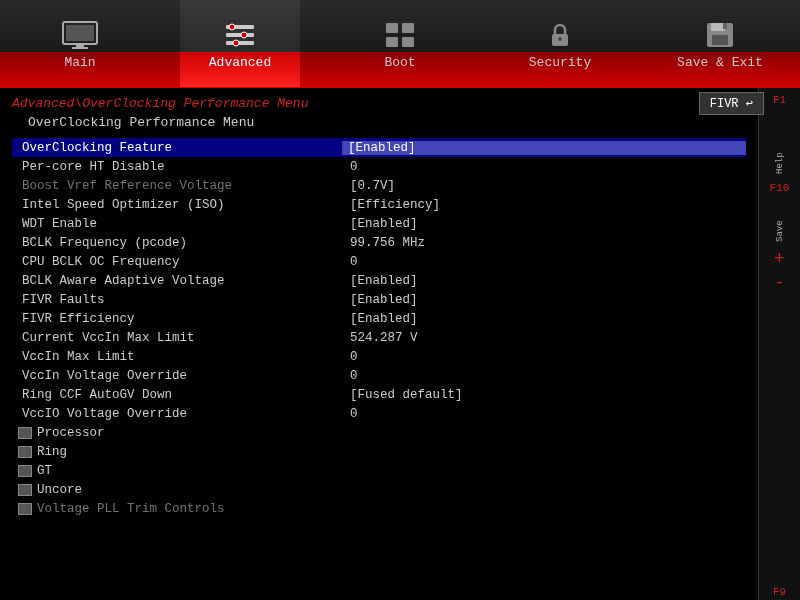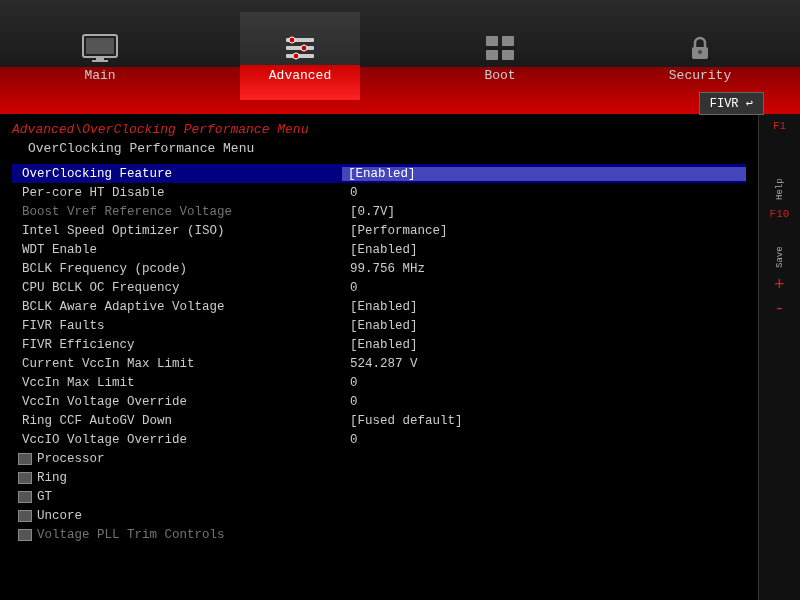--- a/index.html
+++ b/index.html
@@ -8,21 +8,21 @@
       height: 600px;
       background: #000;
       font-family: 'Courier New', Courier, monospace;
       overflow: hidden;
       position: relative;
     }
 
     
     #top-nav {
       width: 100%;
-      height: 114px;
+      height: 88px;
       background: linear-gradient(180deg, #2a2a2a 0%, #1a1a1a 60%, #8b0000 60%, #cc0000 100%);
       display: flex;
       align-items: center;
       justify-content: space-around;
       border-bottom: 2px solid #cc0000;
       position: relative;
     }
 
     .nav-item {
       display: flex;
@@ -165,20 +165,31 @@
     <div class="nav-icon">
       <svg width="28" height="28" viewBox="0 0 28 28">
         <rect x="6" y="13" width="16" height="12" rx="2" fill="#888"></rect>
         <path d="M9 13 V9 A5 5 0 0 1 19 9 V13" fill="none" stroke="#888" stroke-width="2.5"></path>
         <circle cx="14" cy="18" r="2" fill="#444"></circle>
       </svg>
     </div>
     <div class="nav-label">Security</div>
   </div>
 
+  <div class="nav-item">
+    <div class="nav-icon">
+      <svg width="30" height="28" viewBox="0 0 30 28">
+        <rect x="2" y="2" width="26" height="24" rx="2" fill="#888"></rect>
+        <rect x="6" y="2" width="14" height="8" fill="#bbb"></rect>
+        <rect x="7" y="14" width="16" height="10" rx="1" fill="#555"></rect>
+        <rect x="18" y="2" width="4" height="6" fill="#666"></rect>
+      </svg>
+    </div>
+    <div class="nav-label">Save &amp; Exit</div>
+  </div>
 </div>
 
 <div id="back-btn">FIVR ↩</div>
 
 <div id="content">
   <div id="main-content">
 
     <div id="breadcrumb">Advanced\OverClocking Performance Menu</div>
 
     <div id="page-title">OverClocking Performance Menu</div>
@@ -191,21 +202,21 @@
         <div class="menu-row" style="display: flex; width: 100%; height: 19px; align-items: center; font-family: &quot;Courier New&quot;, monospace; font-size: 12.5px;">
           <div style="width: 330px; color: rgb(204, 204, 204); white-space: nowrap; overflow: hidden; padding-left: 4px; display: flex; align-items: center;"><span style="width:6px;display:inline-block;"></span>Per-core HT Disable</div>
           <div style="flex: 1 1 0%; padding-left: 8px; color: rgb(204, 204, 204);">0</div>
         </div>
         <div class="menu-row" style="display: flex; width: 100%; height: 19px; align-items: center; font-family: &quot;Courier New&quot;, monospace; font-size: 12.5px;">
           <div style="width: 330px; color: #737373; white-space: nowrap; overflow: hidden; padding-left: 4px; display: flex; align-items: center;"><span style="width:6px;display:inline-block;"></span>Boost Vref Reference Voltage</div>
           <div style="flex: 1 1 0%; padding-left: 8px; color: rgb(204, 204, 204);">[0.7V]</div>
         </div>
         <div class="menu-row" style="display: flex; width: 100%; height: 19px; align-items: center; font-family: &quot;Courier New&quot;, monospace; font-size: 12.5px;">
           <div style="width: 330px; color: rgb(204, 204, 204); white-space: nowrap; overflow: hidden; padding-left: 4px; display: flex; align-items: center;"><span style="width:6px;display:inline-block;"></span>Intel Speed Optimizer (ISO)</div>
-          <div style="flex: 1 1 0%; padding-left: 8px; color: rgb(204, 204, 204);">[Performance]</div>
+          <div style="flex: 1 1 0%; padding-left: 8px; color: rgb(204, 204, 204);">[Efficiency]</div>
         </div>
         <div class="menu-row" style="display: flex; width: 100%; height: 19px; align-items: center; font-family: &quot;Courier New&quot;, monospace; font-size: 12.5px;">
           <div style="width: 330px; color: rgb(204, 204, 204); white-space: nowrap; overflow: hidden; padding-left: 4px; display: flex; align-items: center;"><span style="width:6px;display:inline-block;"></span>WDT Enable</div>
           <div style="flex: 1 1 0%; padding-left: 8px; color: rgb(204, 204, 204);">[Enabled]</div>
         </div>
         <div class="menu-row" style="display: flex; width: 100%; height: 19px; align-items: center; font-family: &quot;Courier New&quot;, monospace; font-size: 12.5px;">
           <div style="width: 330px; color: rgb(204, 204, 204); white-space: nowrap; overflow: hidden; padding-left: 4px; display: flex; align-items: center;"><span style="width:6px;display:inline-block;"></span>BCLK Frequency (pcode)</div>
           <div style="flex: 1 1 0%; padding-left: 8px; color: rgb(204, 204, 204);">99.756 MHz</div>
         </div>
         <div class="menu-row" style="display: flex; width: 100%; height: 19px; align-items: center; font-family: &quot;Courier New&quot;, monospace; font-size: 12.5px;">

